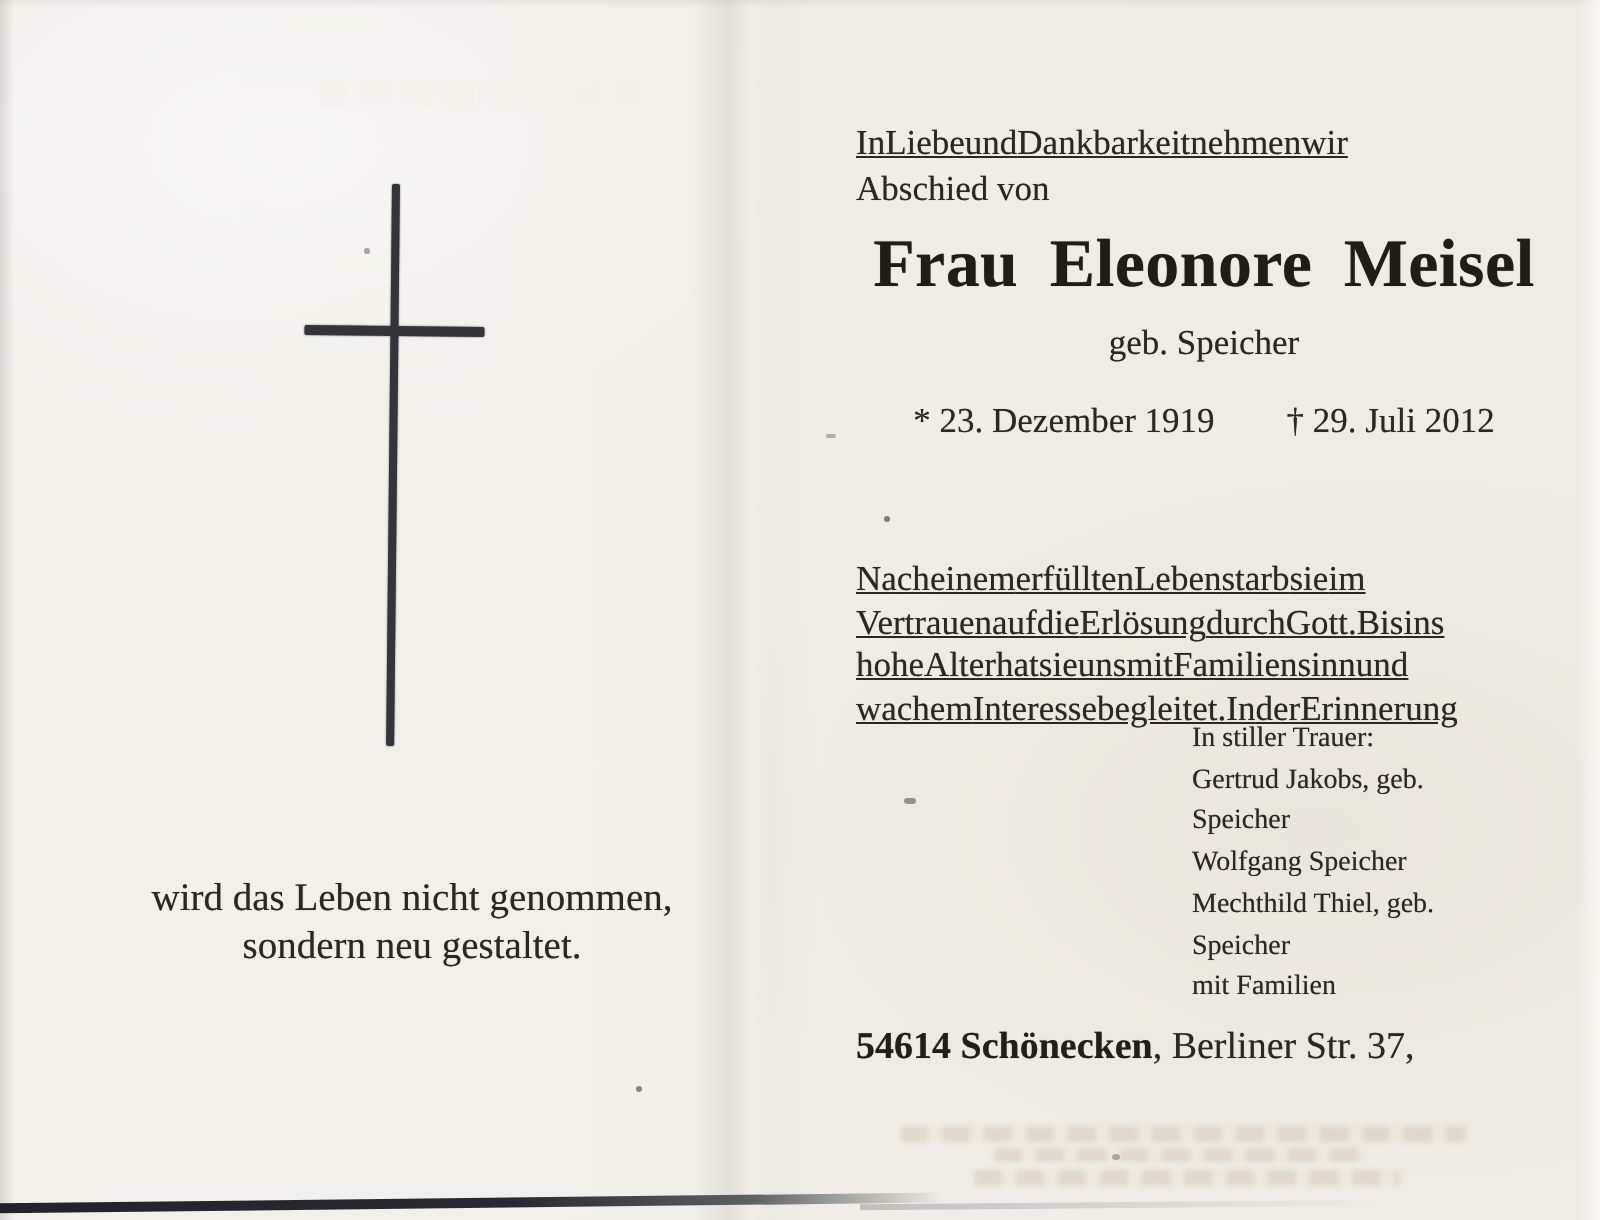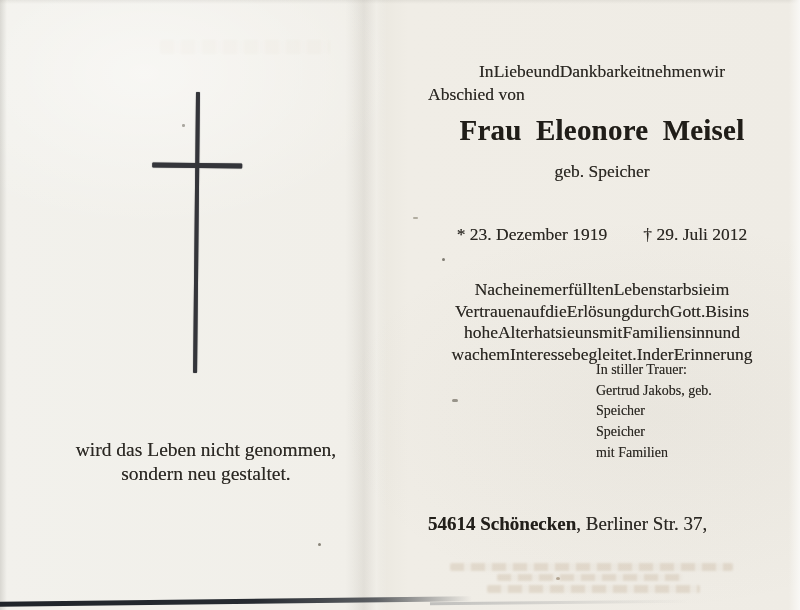--- a/index.html
+++ b/index.html
@@ -37,31 +37,31 @@
     position: absolute; left: 0; top: 71px; width: 90px; height: 4.5px;
     background: #34353a; border-radius: 1px; box-shadow: 0 0 1px rgba(52,53,58,0.75);
   }
   .verse {
     position: absolute; left: 40px; top: 438px; width: 332px;
     text-align: center; font-size: 19.5px; line-height: 23.5px;
   }
 
   
   .intro { position: absolute; left: 0; top: 60px; width: 348px; font-size: 17.5px; line-height: 23px; }
-  .jline { display: flex; justify-content: center; flex-wrap: nowrap; }
+  .jline { display: flex; justify-content: flex-start; flex-wrap: nowrap; text-decoration: underline; }
 
   .name {
     position: absolute; left: 0; top: 114px; width: 348px; margin: 0;
-    text-align: center; font-size: 29px; font-weight: bold;
+    text-align: center; font-size: 34px; font-weight: bold;
     word-spacing: 7px; letter-spacing: 0.2px; color: #201d18;
   }
   .birthname  { position: absolute; left: 0; top: 161px; width: 348px; text-align: center; font-size: 17.5px; }
   .profession { position: absolute; left: 0; top: 190px; width: 348px; text-align: center; font-size: 17.5px; letter-spacing: 0.4px; }
   .dates {
-    position: absolute; left: 0; top: 224px; width: 348px;
+    position: absolute; left: 0; top: 200px; width: 348px;
     display: flex; justify-content: center; gap: 36px; font-size: 17.5px;
   }
   .obituary { position: absolute; left: 0; top: 246px; width: 348px; font-size: 17.5px; line-height: 21.5px; margin-top: 33px; }
   .mourners { position: absolute; left: 132px; top: 360px; font-size: 14px; line-height: 20.7px; margin-left: 36px; }
   .address  { position: absolute; left: 0; top: 513px; width: 348px; font-size: 19px; }
   .address .bold { font-weight: bold; color: #221f1a; }
   .dateline { position: absolute; left: 0; top: 538px; width: 348px; font-size: 19px; }
 
   
   .fold {
@@ -180,20 +180,22 @@
           <span>In</span>
           <span>der</span>
           <span>Erinnerung</span>
         </div>
     </div>
 
     <div class="mourners">
       <div>In stiller Trauer:</div>
       <div>Gertrud Jakobs, geb.</div>
       <div>Speicher</div>
+      <div>Wolfgang Speicher</div>
+      <div>Mechthild Thiel, geb.</div>
       <div>Speicher</div>
       <div>mit Familien</div>
     </div>
 
     <div class="address">
       <span class="bold">54614 Schönecken</span><span>, Berliner Str. 37,</span>
     </div>
   </div>
 
   <div class="fold"></div>

